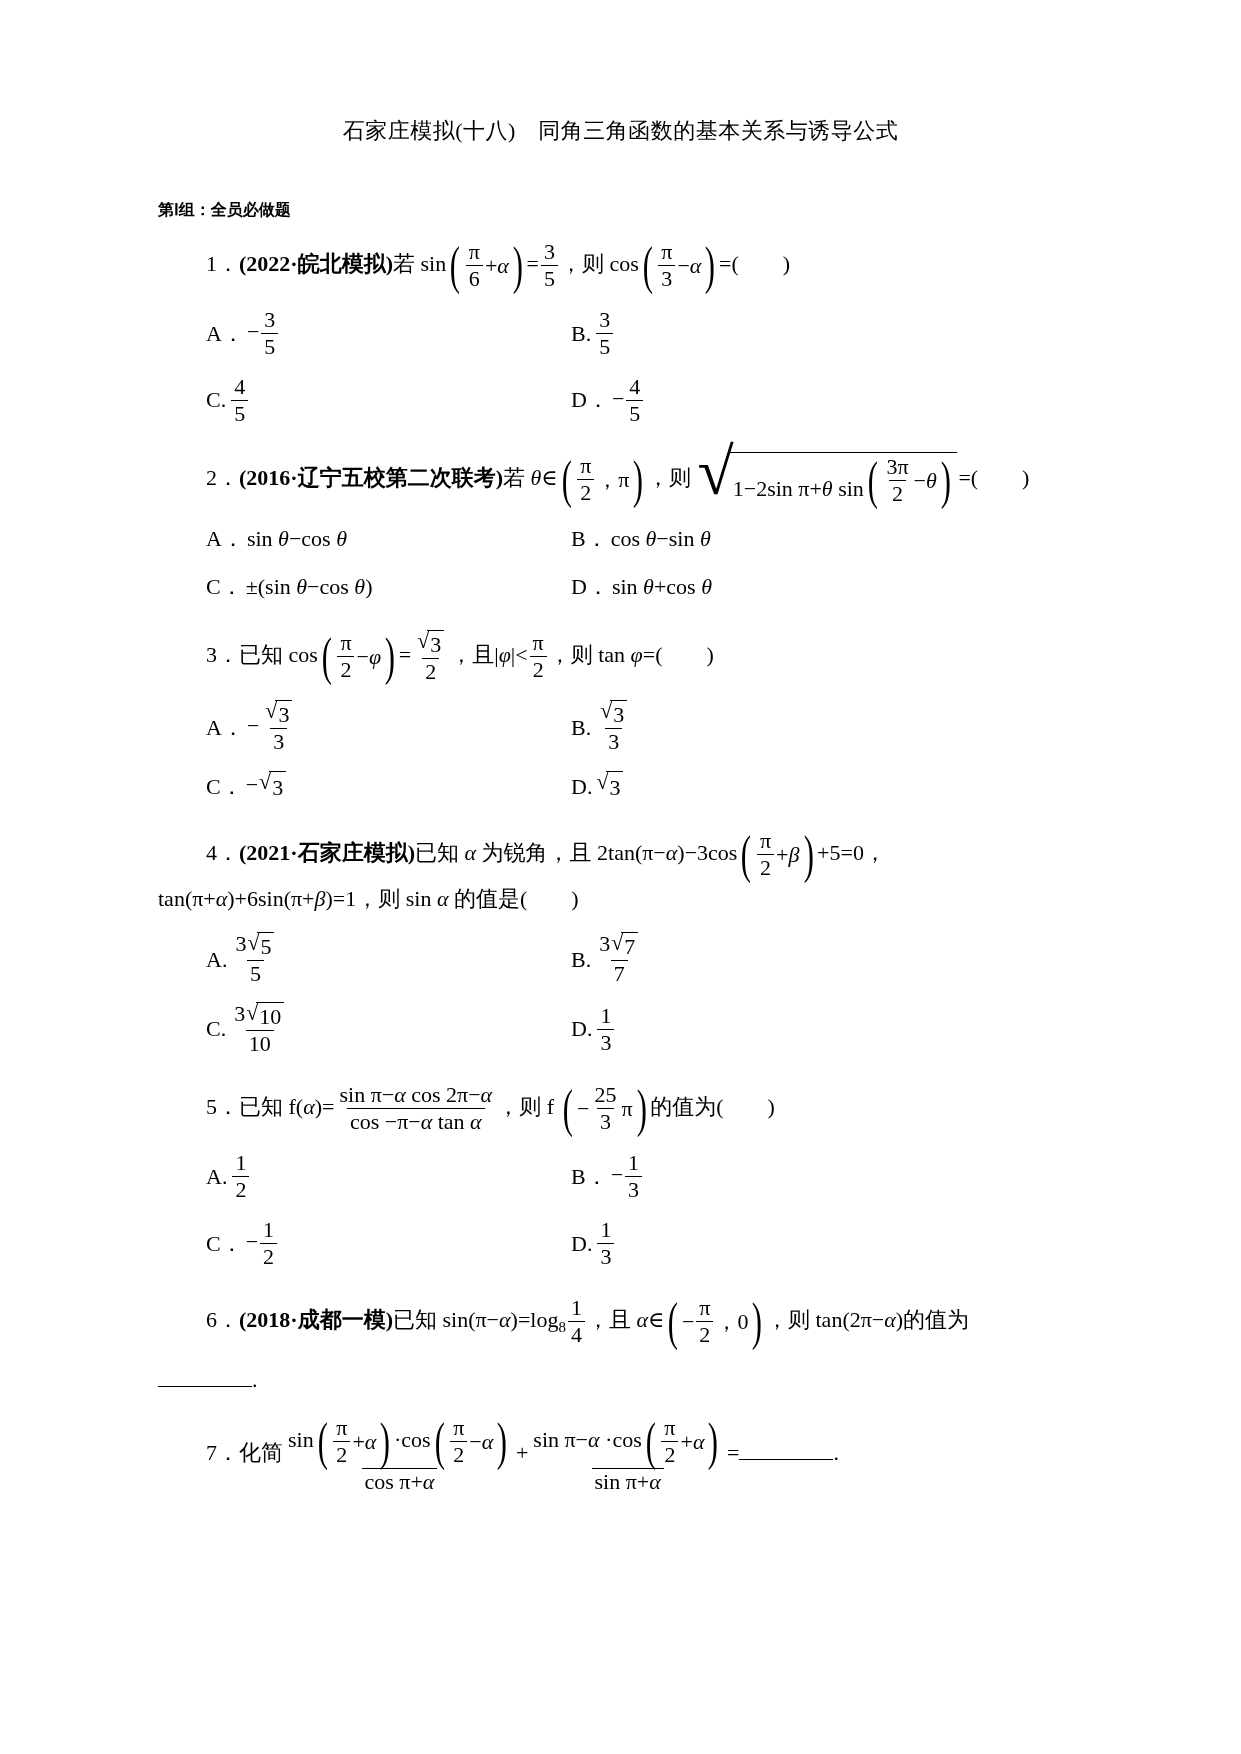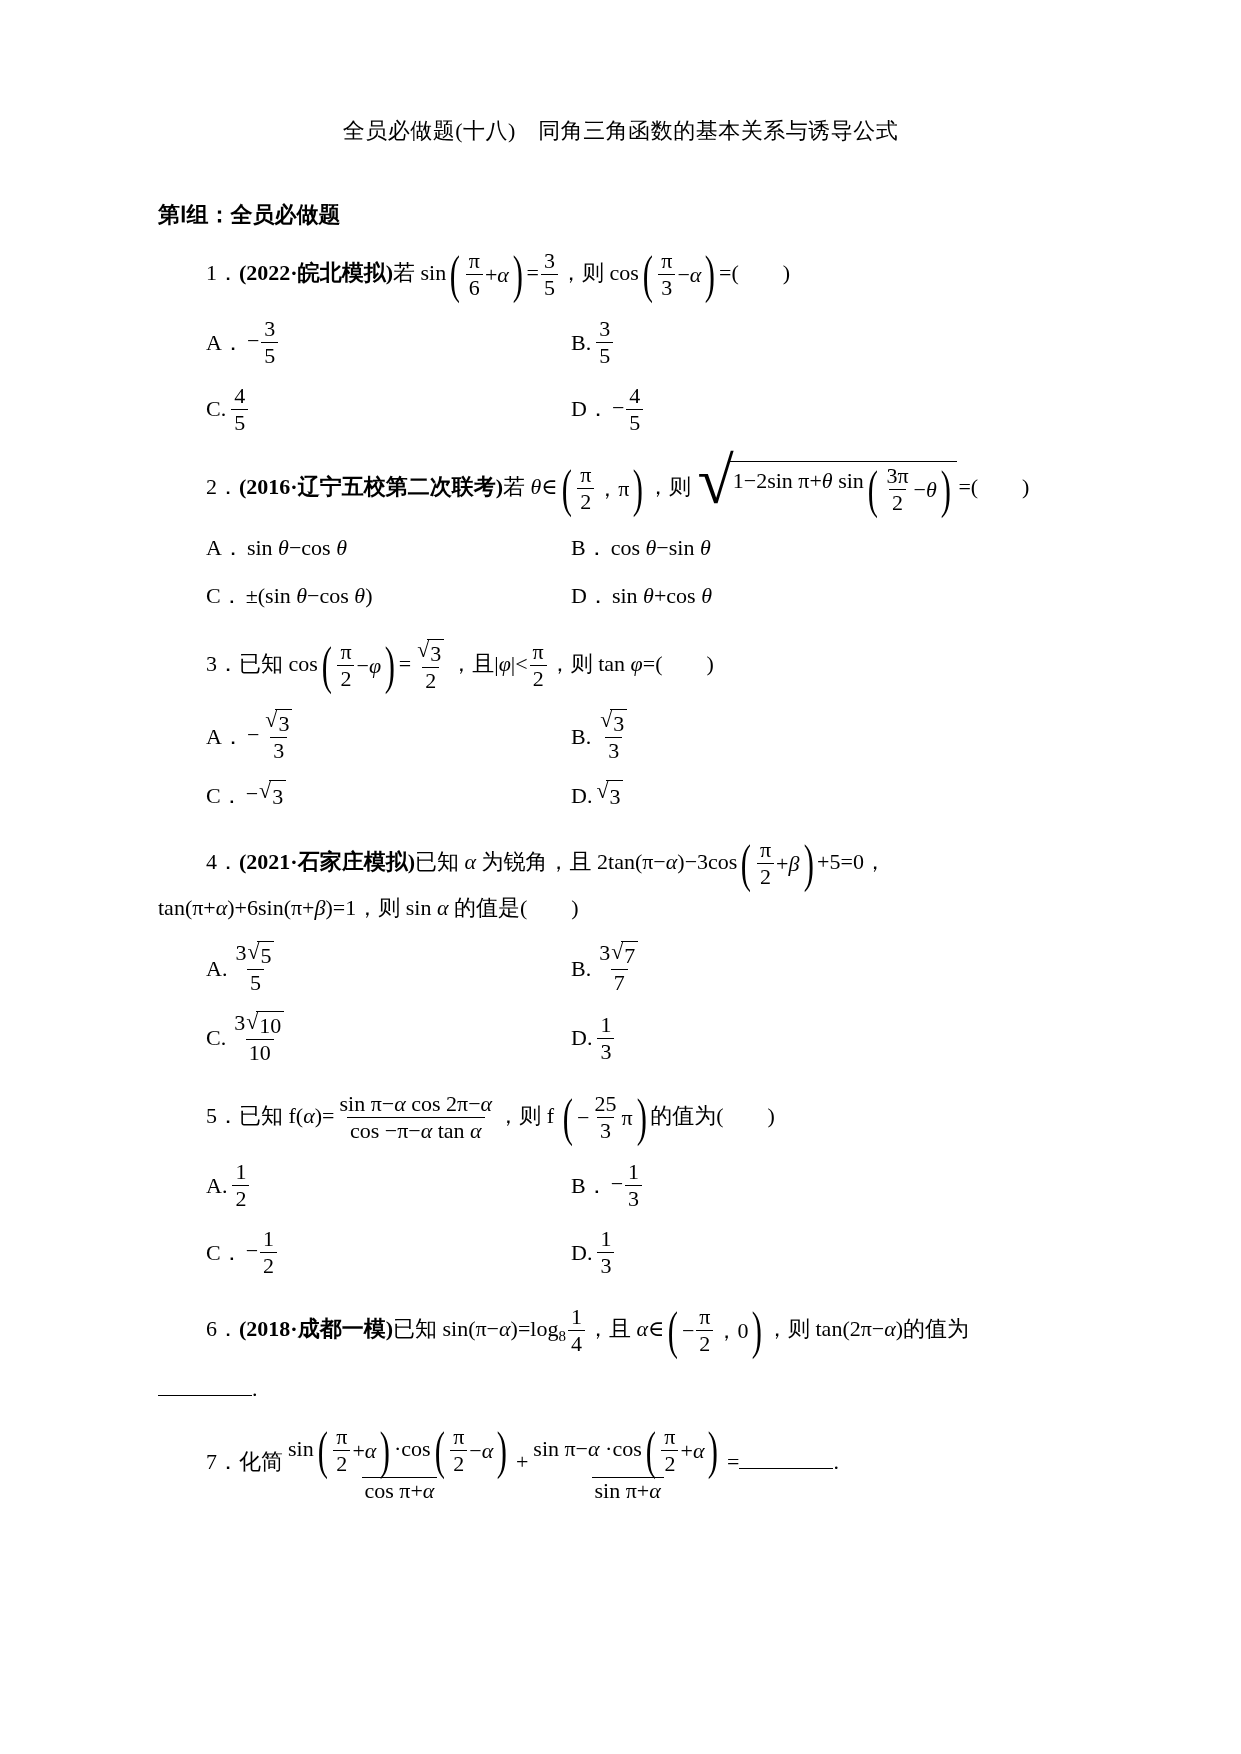--- a/index.html
+++ b/index.html
@@ -4,48 +4,48 @@
 <style>
   *{box-sizing:border-box}
   html,body{margin:0;padding:0}
   body{
     width:1241px;height:1754px;background:#ffffff;color:#000;
     font-family:"Liberation Serif","DejaVu Serif",serif;
     font-size:22px;overflow:hidden;
   }
   .page{padding:116px 158px 0 158px}
   .title{text-align:center;font-size:22px;font-weight:400;margin:0 0 54px 0;letter-spacing:.5px}
-  .section{font-family:Liberation Mono, monospace;font-weight:700;font-size:22px;margin:0 0 12px 0}
+  .section{font-family:Liberation Mono, monospace;font-weight:700;font-size:16px;margin:0 0 12px 0}
   .question{margin:0}
   .stem{margin:18px 0 8px 0;text-indent:48px;line-height:1.6}
   .cont{margin:14px 0 6px 0;line-height:1.6}
   .options{display:grid;grid-template-columns:365px 1fr;padding-left:48px;margin:2px 0 12px 0}
   .option{display:flex;align-items:center;line-height:1.35;margin:7px 0;min-height:34px}
   .option-label{margin-right:3px;white-space:nowrap}
   .src{font-weight:700}
   i.gk{font-style:italic}
   sub{font-size:68%}
   .frac{display:inline-flex;flex-direction:column;align-items:center;vertical-align:middle;margin:0 2px;line-height:1.18;text-indent:0}
   .frac .num,.frac .den{padding:0 3px;white-space:nowrap;text-align:center}
   .frac .den{border-top:1.6px solid #000}
   .paren{display:inline-flex;align-items:center;vertical-align:middle;text-indent:0}
   .paren>.po,.paren>.pc{line-height:1}
   .paren.tall>.po,.paren.tall>.pc{font-size:240%;font-weight:300;transform:scaleX(.58);line-height:.82}
   .pcon{display:inline-flex;align-items:center;white-space:nowrap}
   .sqrt{display:inline-flex;align-items:flex-start;vertical-align:middle;text-indent:0;margin:0 1px}
   .sqrt>.rad{line-height:1;margin-right:-2px}
-  .sqrt>.radicand{border-top:1.6px solid #000;padding:1px 3px 0 3px;display:inline-flex;align-items:flex-start;white-space:nowrap}
+  .sqrt>.radicand{border-top:1.6px solid #000;padding:1px 3px 0 3px;display:inline-flex;align-items:flex-end;white-space:nowrap}
   .sqrt.tall>.rad{font-size:300%;line-height:.8;align-self:flex-start;margin-top:-6px;margin-right:-4px;font-weight:300}
   .blank{display:inline-block;width:94px;height:1em;border-bottom:1.6px solid #000;vertical-align:baseline}
 </style>
 </head>
 <body>
 
 <div class="page">
-  <h1 class="title">全员必做题(十八)　同角三角函数的基本关系与诱导公式</h1>
+  <h1 class="title">石家庄模拟(十八)　同角三角函数的基本关系与诱导公式</h1>
   <div class="section">第Ⅰ组：全员必做题</div>
   <div>
       <div class="question">
         <div class="stem"><span>1．</span><span class="src">(2022·皖北模拟)</span><span>若 sin</span><span class="paren tall">
             <span class="po">(</span>
             <span class="pcon">
               <span class="frac">
                 <span class="num"><span>π</span></span>
                 <span class="den"><span>6</span></span>
               </span>

